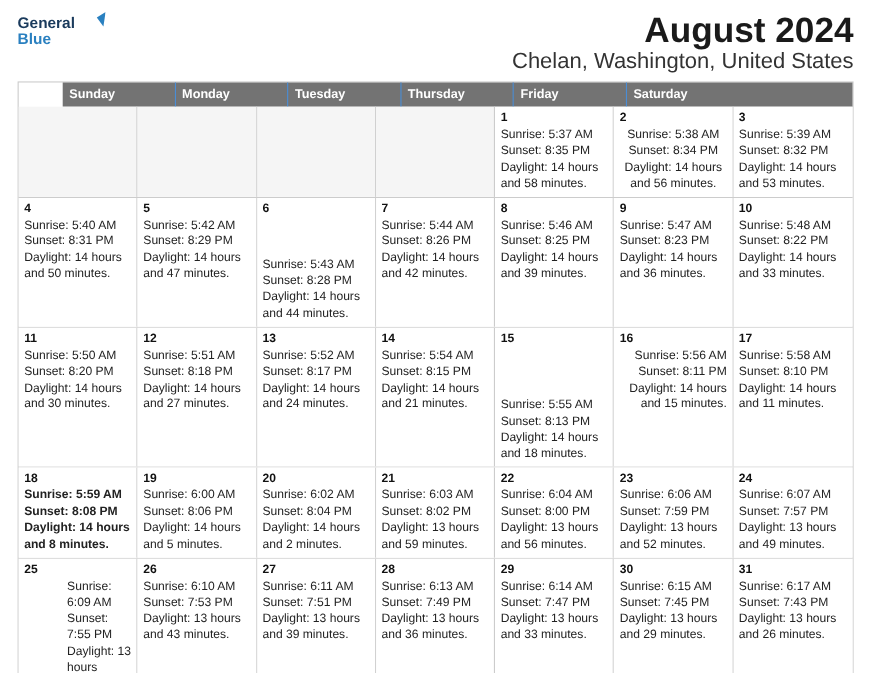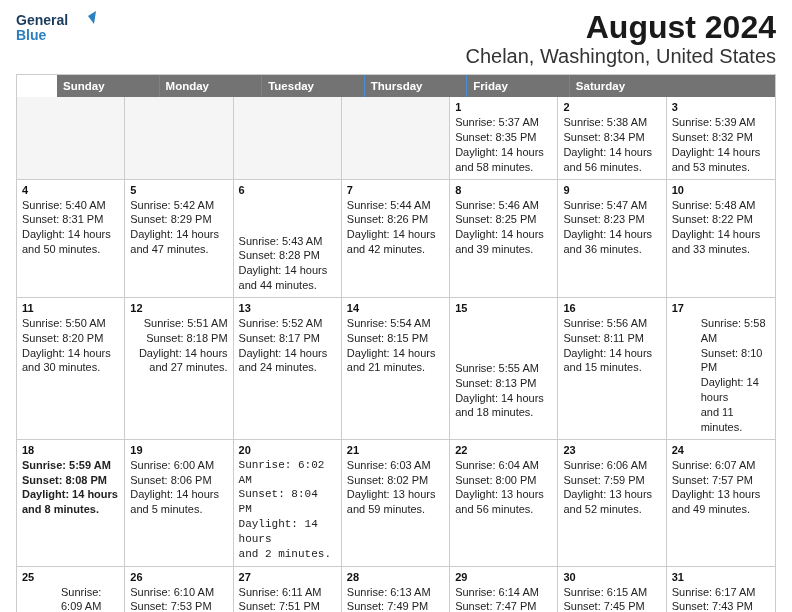--- a/index.html
+++ b/index.html
@@ -132,21 +132,21 @@
           <div class="cal-cell empty"></div>
           <div class="cal-cell">
             <div class="day-num">1</div>
             <div class="cell-text" style="white-space: pre-line;">Sunrise: 5:37 AM
 Sunset: 8:35 PM
 Daylight: 14 hours
 and 58 minutes.</div>
           </div>
           <div class="cal-cell">
             <div class="day-num">2</div>
-            <div class="cell-text" style="white-space: pre-line;">Sunrise: 5:38 AM
+            <div class="cell-text" style="white-space: pre-line; text-align: center;">Sunrise: 5:38 AM
 Sunset: 8:34 PM
 Daylight: 14 hours
 and 56 minutes.</div>
           </div>
           <div class="cal-cell">
             <div class="day-num">3</div>
             <div class="cell-text" style="white-space: pre-line;">Sunrise: 5:39 AM
 Sunset: 8:32 PM
 Daylight: 14 hours
 and 53 minutes.</div>
@@ -206,21 +206,21 @@
         <div class="cal-row">
           <div class="cal-cell">
             <div class="day-num">11</div>
             <div class="cell-text" style="white-space: pre-line;">Sunrise: 5:50 AM
 Sunset: 8:20 PM
 Daylight: 14 hours
 and 30 minutes.</div>
           </div>
           <div class="cal-cell">
             <div class="day-num">12</div>
-            <div class="cell-text" style="white-space: pre-line; text-align: right;">Sunrise: 5:51 AM
+            <div class="cell-text" style="white-space: pre-line;">Sunrise: 5:51 AM
 Sunset: 8:18 PM
 Daylight: 14 hours
 and 27 minutes.</div>
           </div>
           <div class="cal-cell">
             <div class="day-num">13</div>
             <div class="cell-text" style="white-space: pre-line;">Sunrise: 5:52 AM
 Sunset: 8:17 PM
 Daylight: 14 hours
 and 24 minutes.</div>
@@ -234,28 +234,28 @@
           </div>
           <div class="cal-cell">
             <div class="day-num">15</div>
             <div class="cell-text" style="white-space: pre-line; margin-top: 47px;">Sunrise: 5:55 AM
 Sunset: 8:13 PM
 Daylight: 14 hours
 and 18 minutes.</div>
           </div>
           <div class="cal-cell">
             <div class="day-num">16</div>
-            <div class="cell-text" style="white-space: pre-line;">Sunrise: 5:56 AM
+            <div class="cell-text" style="white-space: pre-line; text-align: right;">Sunrise: 5:56 AM
 Sunset: 8:11 PM
 Daylight: 14 hours
 and 15 minutes.</div>
           </div>
           <div class="cal-cell">
             <div class="day-num">17</div>
-            <div class="cell-text" style="white-space: pre-line; margin-left: 29px;">Sunrise: 5:58 AM
+            <div class="cell-text" style="white-space: pre-line;">Sunrise: 5:58 AM
 Sunset: 8:10 PM
 Daylight: 14 hours
 and 11 minutes.</div>
           </div>
         </div>
         <div class="cal-row">
           <div class="cal-cell">
             <div class="day-num">18</div>
             <div class="cell-text" style="white-space: pre-line; font-weight: bold;">Sunrise: 5:59 AM
 Sunset: 8:08 PM
@@ -264,21 +264,21 @@
           </div>
           <div class="cal-cell">
             <div class="day-num">19</div>
             <div class="cell-text" style="white-space: pre-line;">Sunrise: 6:00 AM
 Sunset: 8:06 PM
 Daylight: 14 hours
 and 5 minutes.</div>
           </div>
           <div class="cal-cell">
             <div class="day-num">20</div>
-            <div class="cell-text" style="white-space: pre-line; font-family: Liberation Mono, monospace;">Sunrise: 6:02 AM
+            <div class="cell-text" style="white-space: pre-line;">Sunrise: 6:02 AM
 Sunset: 8:04 PM
 Daylight: 14 hours
 and 2 minutes.</div>
           </div>
           <div class="cal-cell">
             <div class="day-num">21</div>
             <div class="cell-text" style="white-space: pre-line;">Sunrise: 6:03 AM
 Sunset: 8:02 PM
 Daylight: 13 hours
 and 59 minutes.</div>

